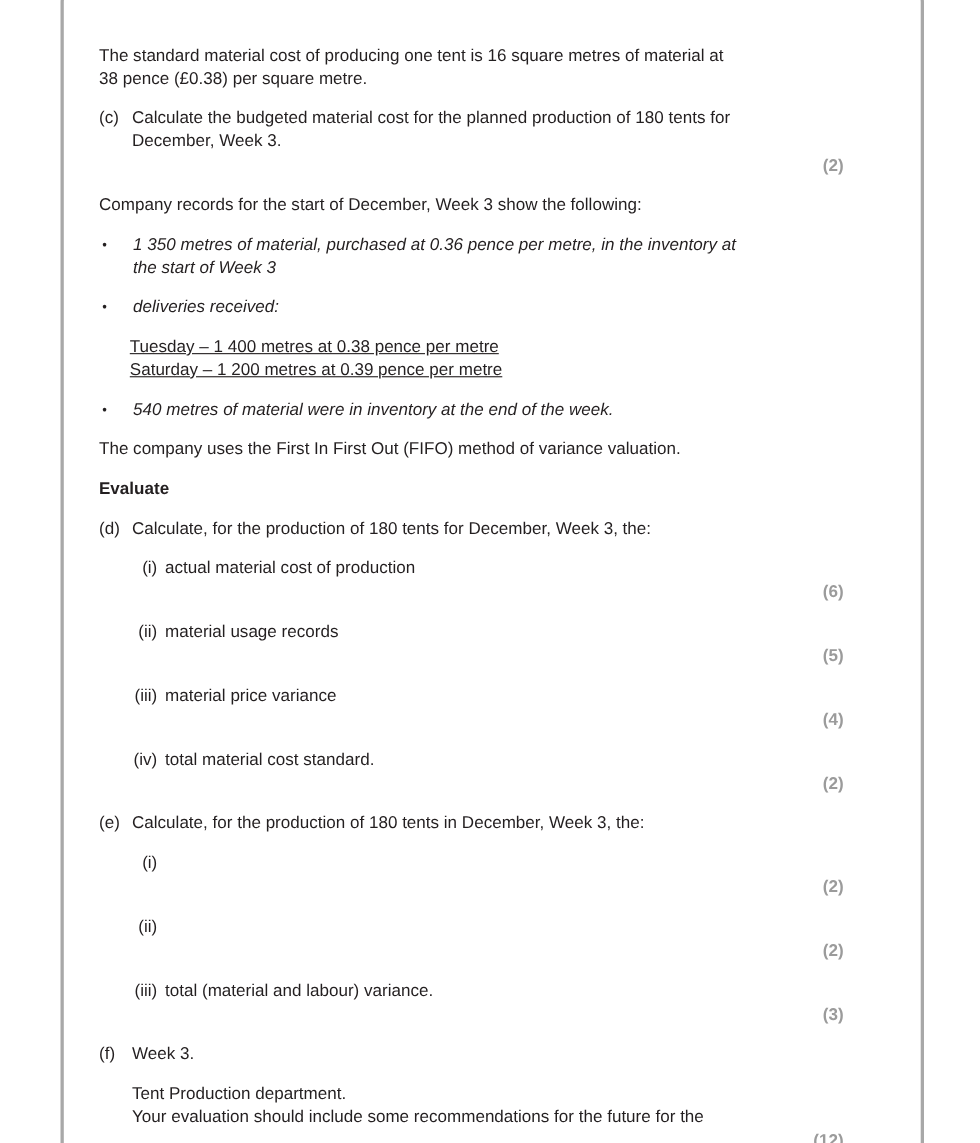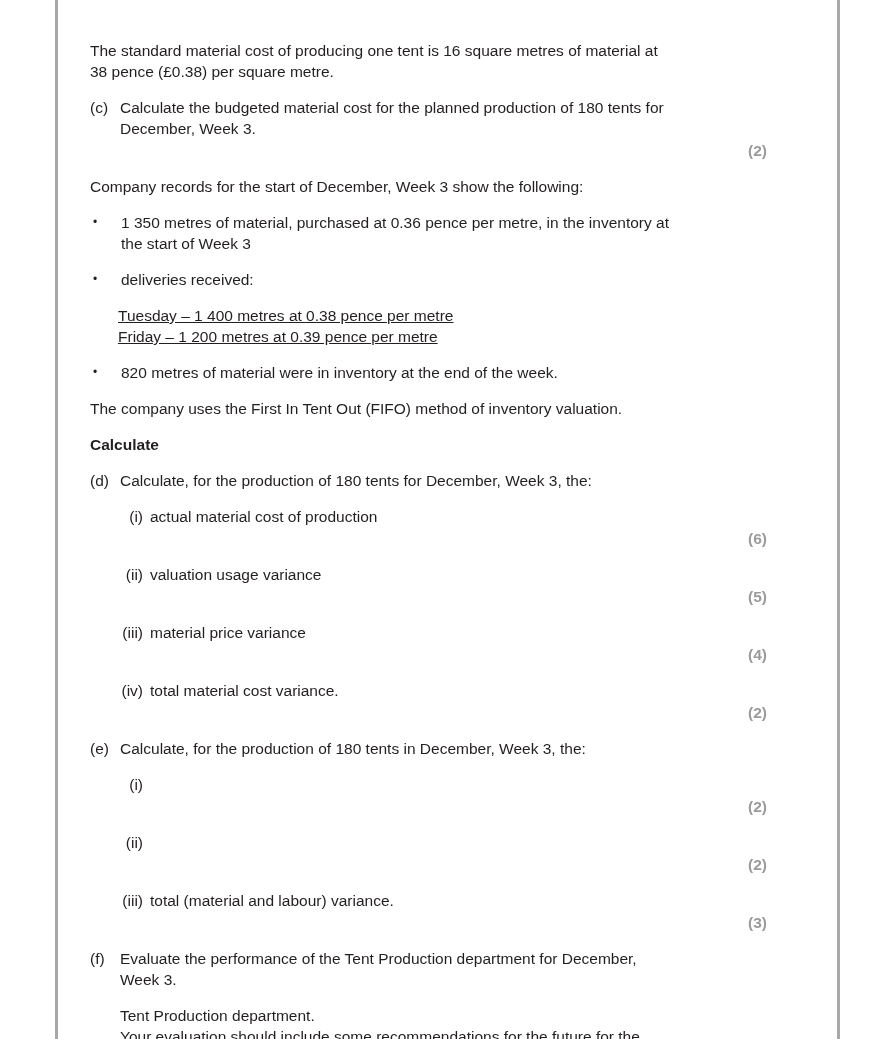--- a/index.html
+++ b/index.html
@@ -43,21 +43,21 @@
   .q-body { flex: 1 1 auto; min-width: 0; }
   .sub-row { display: flex; margin-left: 21px; }
   .sub-label { flex: 0 0 32px; text-align: right; margin-right: 7px; }
   .bullet-row { display: flex; }
   .bullet-glyph {
     flex: 0 0 28px;
     padding-left: 3px;
     font-size: 12px;
     line-height: 21px;
   }
-  .bullet-body { flex: 1 1 auto; min-width: 0; }
+  .bullet-body { flex: 1 1 auto; min-width: 0; font-style: italic; }
   .indent-28 { margin-left: 28px; text-decoration: underline; }
   .marks {
     text-align: right;
     font-weight: 700;
     color: #9b9b9b;
     margin-top: 1px;
   }
   .bold { font-weight: 700; }
 </style>
 </head>
@@ -93,60 +93,60 @@
 
   <div class="block bullet-row">
     <span class="bullet-glyph">•</span>
     <span class="bullet-body">
       <div class="line">deliveries received:</div>
     </span>
   </div>
 
   <div class="block indent-28">
     <div class="line">Tuesday – 1 400 metres at 0.38 pence per metre</div>
-    <div class="line">Friday – 1 200 metres at 0.39 pence per metre</div>
+    <div class="line">Saturday – 1 200 metres at 0.39 pence per metre</div>
   </div>
 
   <div class="block bullet-row">
     <span class="bullet-glyph">•</span>
     <span class="bullet-body">
-      <div class="line">820 metres of material were in inventory at the end of the week.</div>
+      <div class="line">540 metres of material were in inventory at the end of the week.</div>
     </span>
   </div>
 
-  <div class="block line">The company uses the First In Tent Out (FIFO) method of inventory valuation.</div>
+  <div class="block line">The company uses the First In First Out (FIFO) method of variance valuation.</div>
 
-  <div class="block line bold">Calculate</div>
+  <div class="block line bold">Evaluate</div>
 
   <div class="block q-row">
     <span class="q-label">(d)</span>
     <span class="q-body line">Calculate, for the production of 180 tents for December, Week 3, the:</span>
   </div>
 
   <div class="block sub-row">
     <span class="sub-label">(i)</span>
     <span class="line">actual material cost of production</span>
   </div>
   <div class="marks">(6)</div>
 
   <div class="block sub-row">
     <span class="sub-label">(ii)</span>
-    <span class="line">valuation usage variance</span>
+    <span class="line">material usage records</span>
   </div>
   <div class="marks">(5)</div>
 
   <div class="block sub-row">
     <span class="sub-label">(iii)</span>
     <span class="line">material price variance</span>
   </div>
   <div class="marks">(4)</div>
 
   <div class="block sub-row">
     <span class="sub-label">(iv)</span>
-    <span class="line">total material cost variance.</span>
+    <span class="line">total material cost standard.</span>
   </div>
   <div class="marks">(2)</div>
 
   <div class="block q-row">
     <span class="q-label">(e)</span>
     <span class="q-body line">Calculate, for the production of 180 tents in December, Week 3, the:</span>
   </div>
 
   <div class="block sub-row">
     <span class="sub-label">(i)</span>
@@ -160,21 +160,20 @@
 
   <div class="block sub-row">
     <span class="sub-label">(iii)</span>
     <span class="line">total (material and labour) variance.</span>
   </div>
   <div class="marks">(3)</div>
 
   <div class="block q-row">
     <span class="q-label">(f)</span>
     <span class="q-body">
-      <div class="line">Evaluate the performance of the Tent Production department for December,</div>
       <div class="line">Week 3.</div>
     </span>
   </div>
 
   <div class="block q-row">
     <span class="q-label"></span>
     <span class="q-body">
       <div class="line">Tent Production department.</div>
       <div class="line">Your evaluation should include some recommendations for the future for the</div>
     </span>

